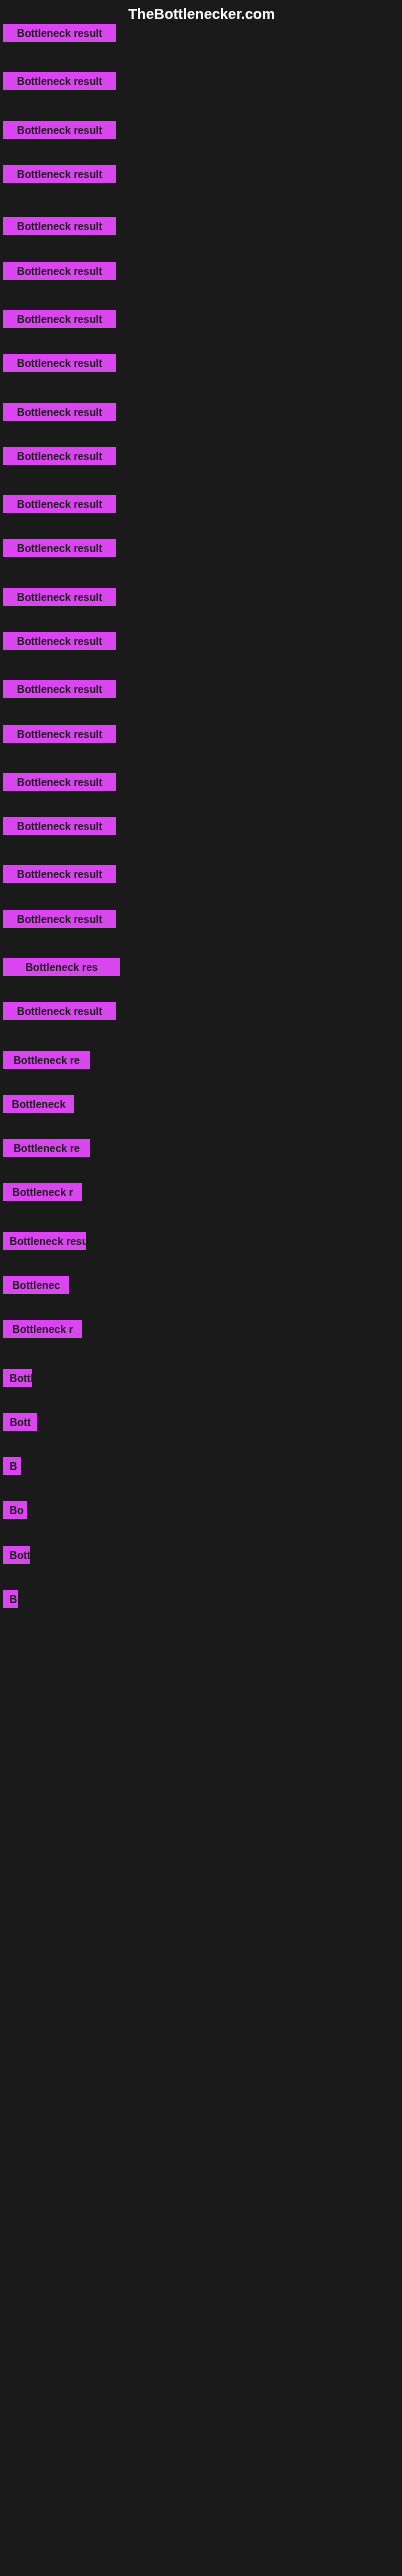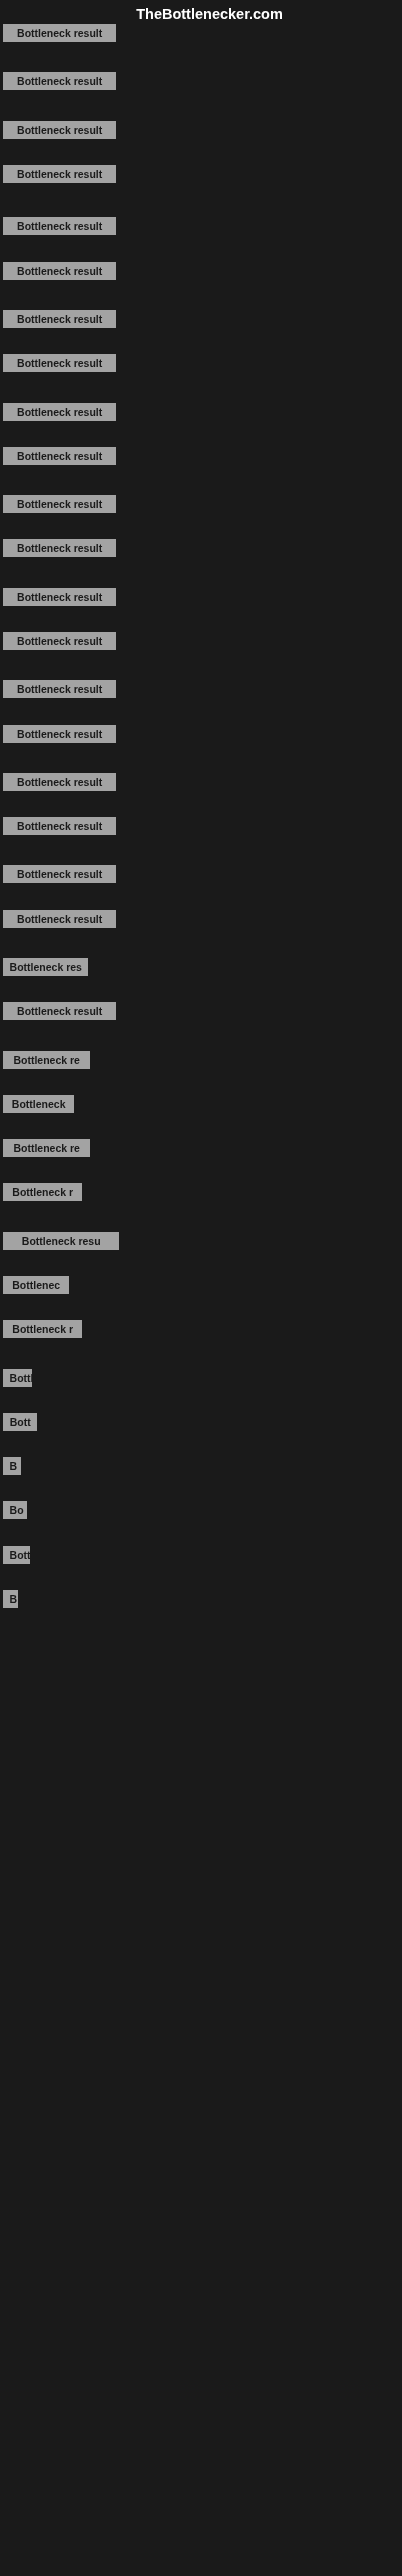--- a/index.html
+++ b/index.html
@@ -17,26 +17,25 @@
     }
     .site-title {
       position: absolute;
       top: 6.4px;
       left: 50%;
       transform: translateX(-50%);
       color: #ffffff;
       font-size: 14.5px;
       font-weight: bold;
       white-space: nowrap;
-      margin-left: 8px;
     }
     .bottleneck-btn {
       position: absolute;
       left: 3.2px;
-      background-color: #a3a3a3;
+      background-color: #d946ef;
       color: #1a1a1a;
       border: none;
       padding: 3.2px 6.4px;
       font-size: 10.5px;
       font-weight: bold;
       cursor: pointer;
       display: inline-block;
       white-space: nowrap;
       overflow: hidden;
     }
@@ -59,27 +58,27 @@
 <button class="bottleneck-btn" style="top: 495px; width: 113px;">Bottleneck result</button>
 <button class="bottleneck-btn" style="top: 539px; width: 113px;">Bottleneck result</button>
 <button class="bottleneck-btn" style="top: 588px; width: 113px;">Bottleneck result</button>
 <button class="bottleneck-btn" style="top: 632px; width: 113px;">Bottleneck result</button>
 <button class="bottleneck-btn" style="top: 680px; width: 113px;">Bottleneck result</button>
 <button class="bottleneck-btn" style="top: 725px; width: 113px;">Bottleneck result</button>
 <button class="bottleneck-btn" style="top: 773px; width: 113px;">Bottleneck result</button>
 <button class="bottleneck-btn" style="top: 817px; width: 113px;">Bottleneck result</button>
 <button class="bottleneck-btn" style="top: 865px; width: 113px;">Bottleneck result</button>
 <button class="bottleneck-btn" style="top: 910px; width: 113px;">Bottleneck result</button>
-<button class="bottleneck-btn" style="top: 958px; width: 85px;">Bottleneck res</button>
+<button class="bottleneck-btn" style="top: 958px; width: 117px;">Bottleneck res</button>
 <button class="bottleneck-btn" style="top: 1002px; width: 113px;">Bottleneck result</button>
 <button class="bottleneck-btn" style="top: 1051px; width: 87px;">Bottleneck re</button>
 <button class="bottleneck-btn" style="top: 1095px; width: 71px;">Bottleneck</button>
 <button class="bottleneck-btn" style="top: 1139px; width: 87px;">Bottleneck re</button>
 <button class="bottleneck-btn" style="top: 1183px; width: 79px;">Bottleneck r</button>
-<button class="bottleneck-btn" style="top: 1232px; width: 116px;">Bottleneck resu</button>
+<button class="bottleneck-btn" style="top: 1232px; width: 83px;">Bottleneck resu</button>
 <button class="bottleneck-btn" style="top: 1276px; width: 66px;">Bottlenec</button>
 <button class="bottleneck-btn" style="top: 1320px; width: 79px;">Bottleneck r</button>
 <button class="bottleneck-btn" style="top: 1369px; width: 29px;">Bottl</button>
 <button class="bottleneck-btn" style="top: 1413px; width: 34px;">Bott</button>
 <button class="bottleneck-btn" style="top: 1457px; width: 17.7px;">B</button>
 <button class="bottleneck-btn" style="top: 1501px; width: 24px;">Bo</button>
 <button class="bottleneck-btn" style="top: 1546px; width: 27px;">Bottle</button>
 <button class="bottleneck-btn" style="top: 1590px; width: 14.5px;">B</button>
 
 

